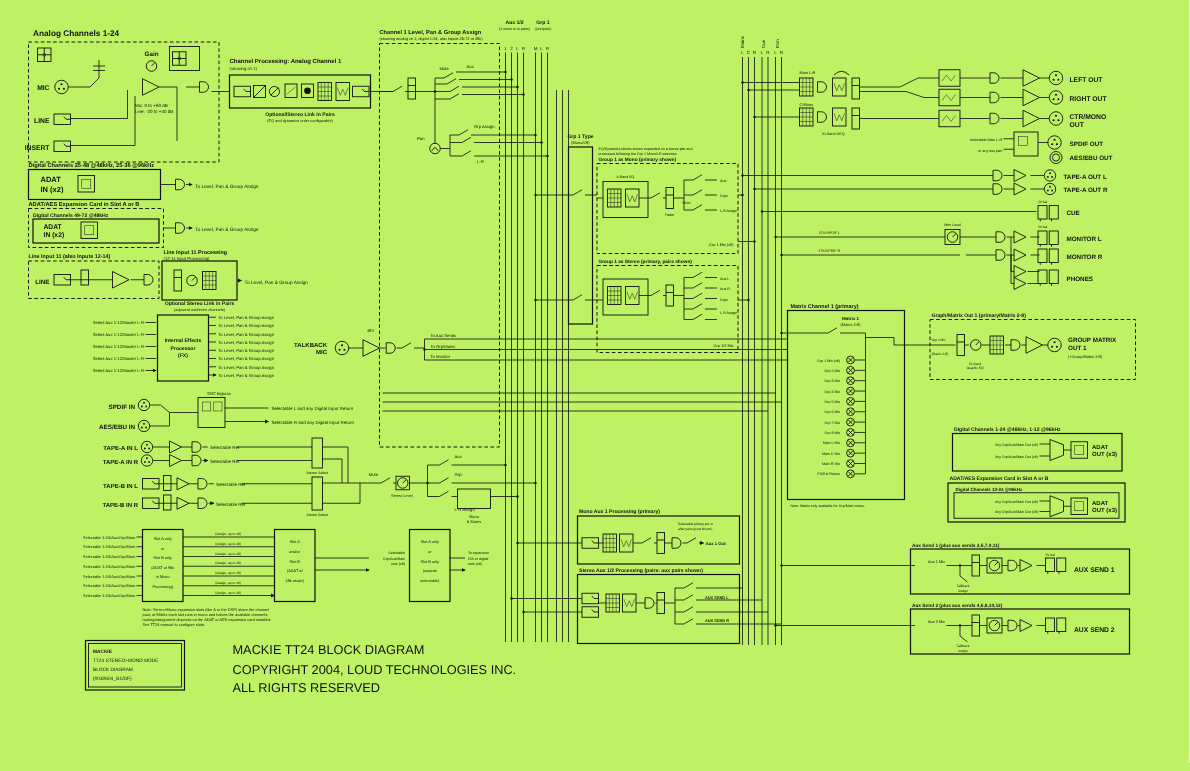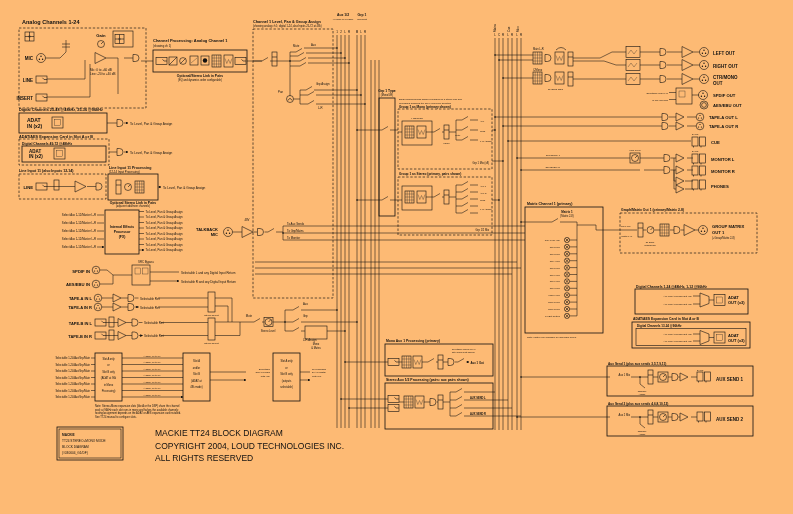--- a/index.html
+++ b/index.html
@@ -1,16 +1,16 @@
 <!DOCTYPE html>
 <html><head>
 <meta charset="utf-8">
 <style>
   html,body{margin:0;padding:0;background:#fff}
-  .page{width:793px;height:514px;background:#fdba74;position:relative;overflow:hidden;
+  .page{width:793px;height:514px;background:#bef264;position:relative;overflow:hidden;
         font-family:"Liberation Sans","DejaVu Sans",sans-serif}
   svg{display:block}
   svg text{font-family:"Liberation Sans","DejaVu Sans",sans-serif;fill:#111}
   .b{font-weight:bold}
   .m{text-anchor:middle}
   .e{text-anchor:end}
   .t22{font-size:2.2px}.t24{font-size:2.4px}.t26{font-size:2.6px}.t28{font-size:2.8px}
   .t3{font-size:3px}.t32{font-size:3.2px}.t34{font-size:3.4px}.t36{font-size:3.6px}
   .t38{font-size:3.8px}.t4{font-size:4px}.t42{font-size:4.2px}.t45{font-size:4.5px}
   .t5{font-size:5px}.t55{font-size:5.5px}.t85{font-size:8.5px}

